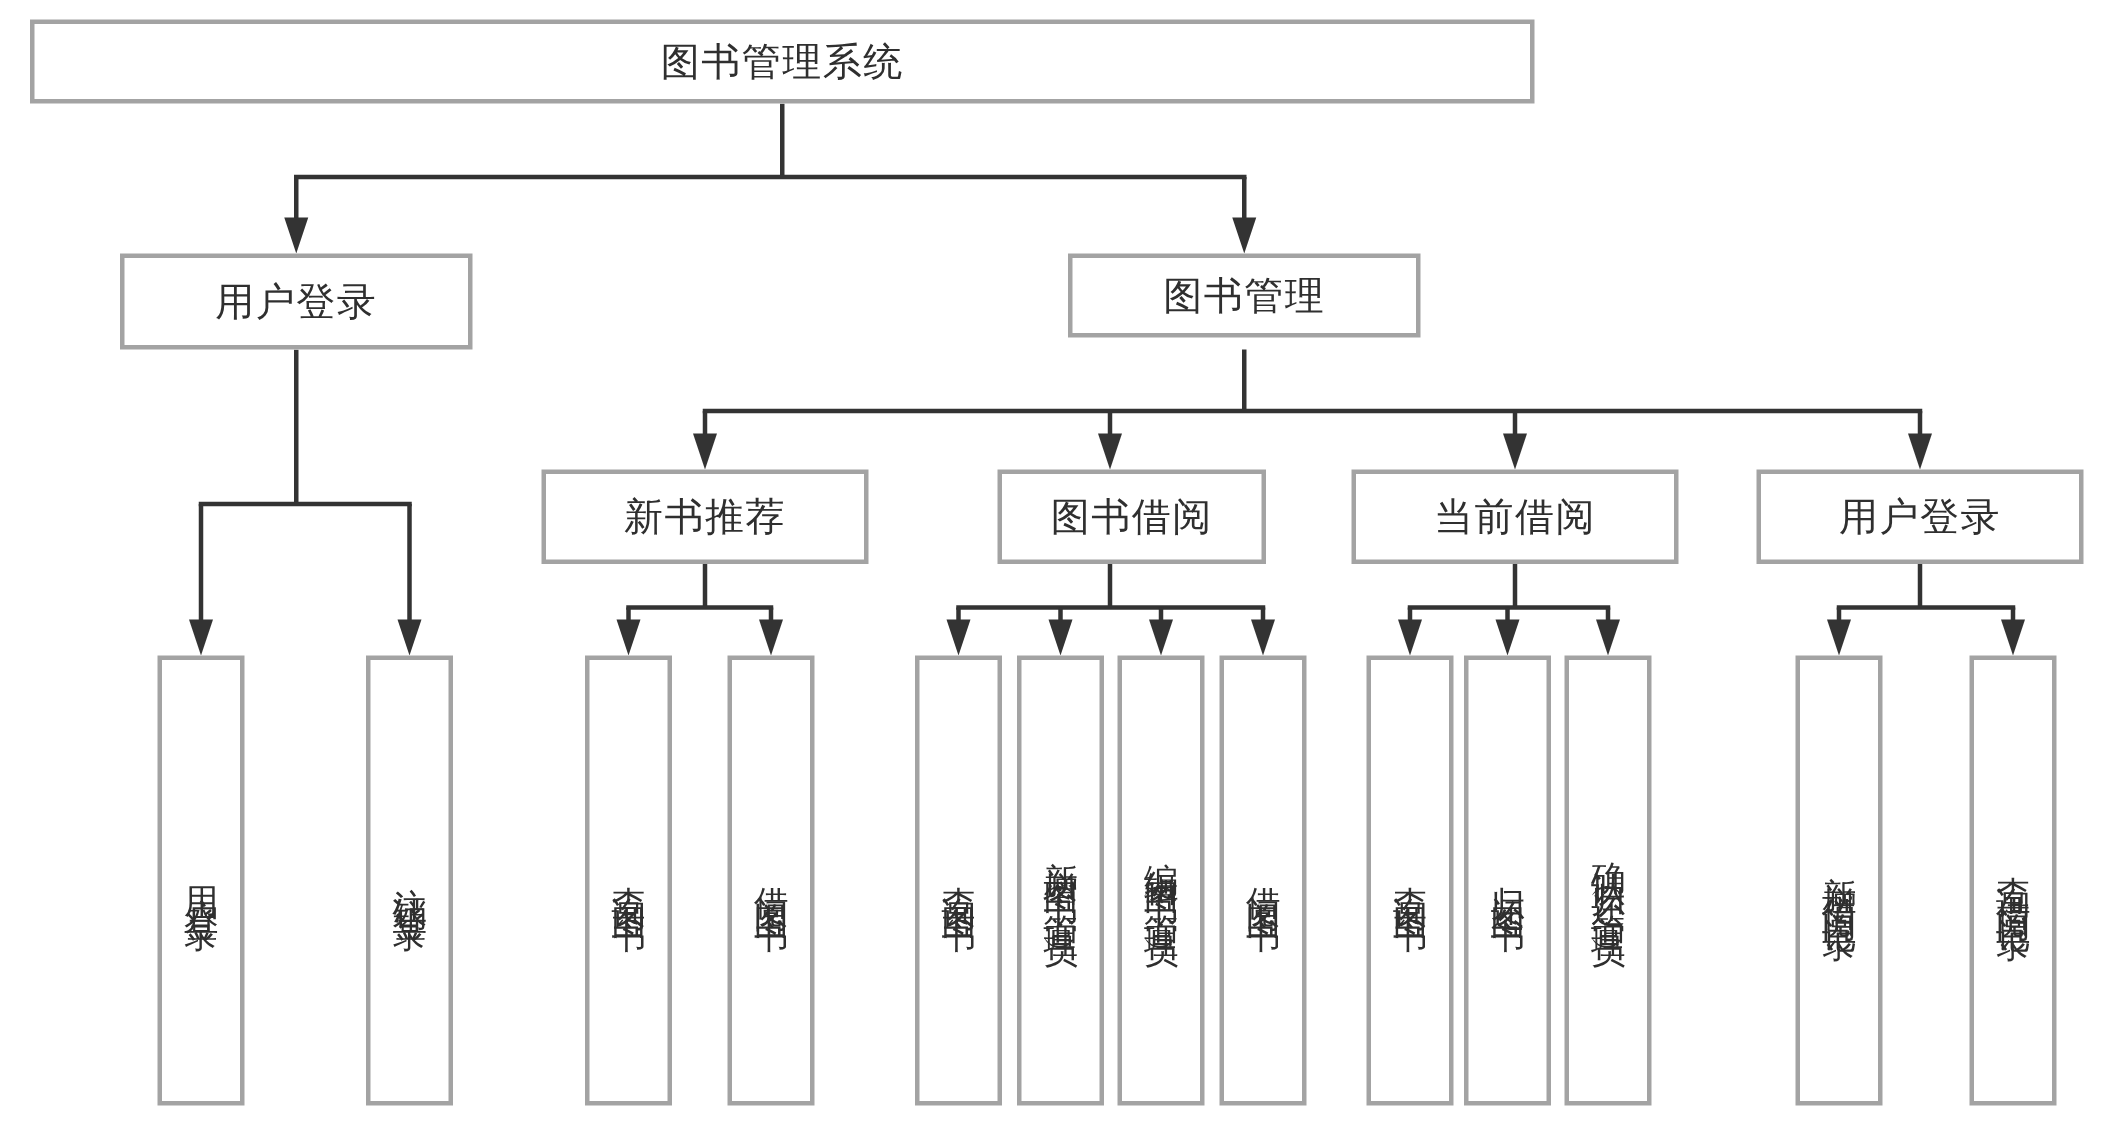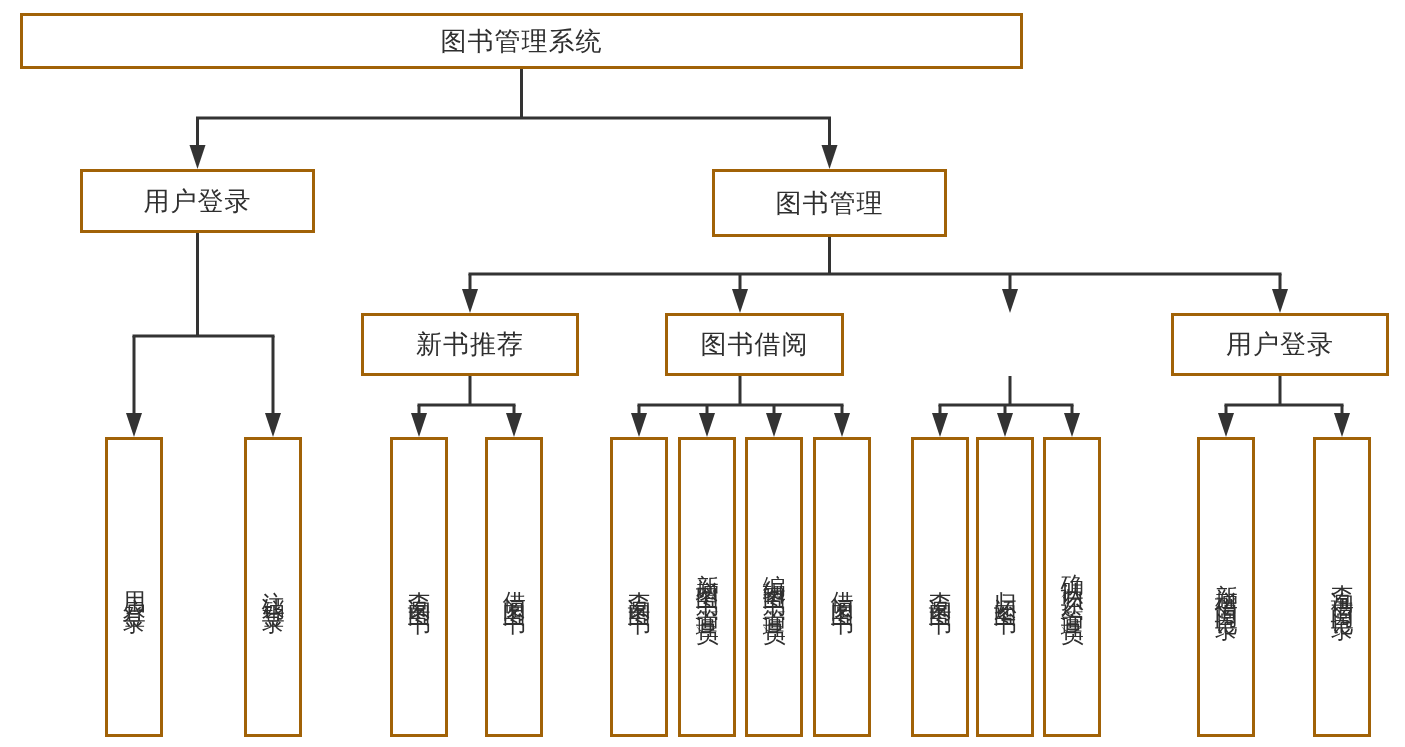--- a/index.html
+++ b/index.html
@@ -13,21 +13,21 @@
   }
   #connectors {
     position: absolute;
     left: 0; top: 0;
     width: 1405px; height: 747px;
     z-index: 1;
   }
   .hbox, .vbox {
     position: absolute;
     background: #ffffff;
-    border: 3px solid #a16207;
+    border: 3px solid #a3a3a3;
     box-sizing: border-box;
     display: flex;
     align-items: center;
     justify-content: center;
     z-index: 2;
   }
   .hbox span {
     font-size: 26px;
     color: #2f2f2f;
     letter-spacing: 1px;
@@ -113,29 +113,32 @@
       <polygon points="1334,413 1350,413 1342,437" fill="#333333"></polygon>
     </svg>
 
   <div class="hbox" style="left:20px;top:13px;width:1003px;height:56px">
     <span>图书管理系统</span>
   </div>
 
   <div class="hbox" style="left:80px;top:169px;width:235px;height:64px">
     <span>用户登录</span>
   </div>
-  <div class="hbox" style="left:712px;top:169px;width:235px;height:68px">
+  <div class="hbox" style="left:712px;top:169px;width:235px;height:56px">
     <span>图书管理</span>
   </div>
 
   <div class="hbox" style="left:361px;top:313px;width:218px;height:63px">
     <span>新书推荐</span>
   </div>
   <div class="hbox" style="left:665px;top:313px;width:179px;height:63px">
     <span>图书借阅</span>
+  </div>
+  <div class="hbox" style="left:901px;top:313px;width:218px;height:63px">
+    <span>当前借阅</span>
   </div>
   <div class="hbox" style="left:1171px;top:313px;width:218px;height:63px">
     <span>用户登录</span>
   </div>
 
   <div class="vbox" style="left:105px;top:437px;width:58px;height:300px">
     <span>用户登录</span>
   </div>
   <div class="vbox" style="left:244px;top:437px;width:58px;height:300px">
     <span>注销登录</span>

